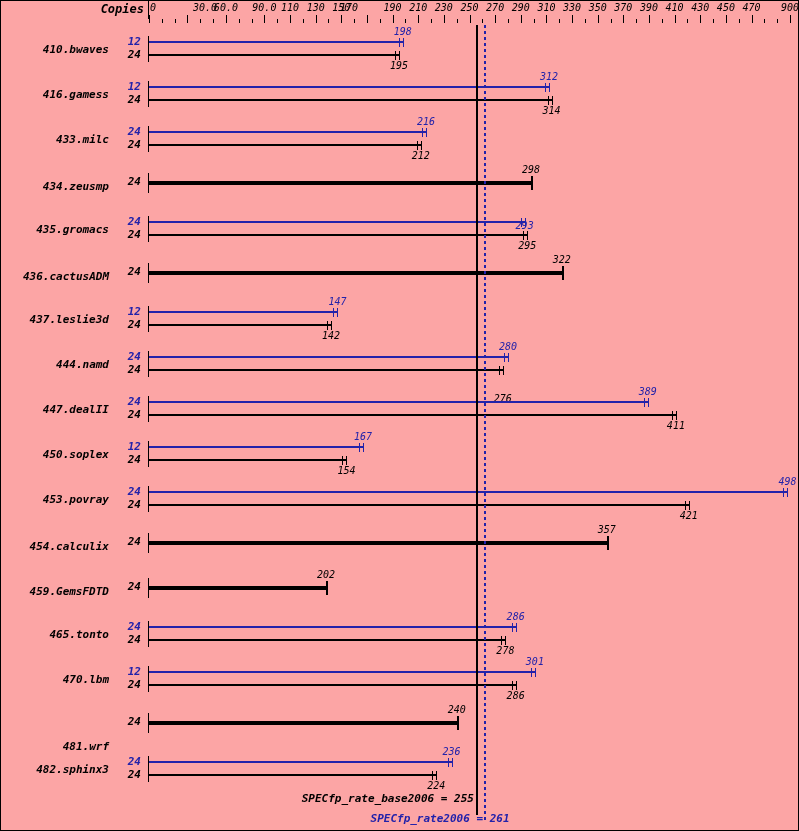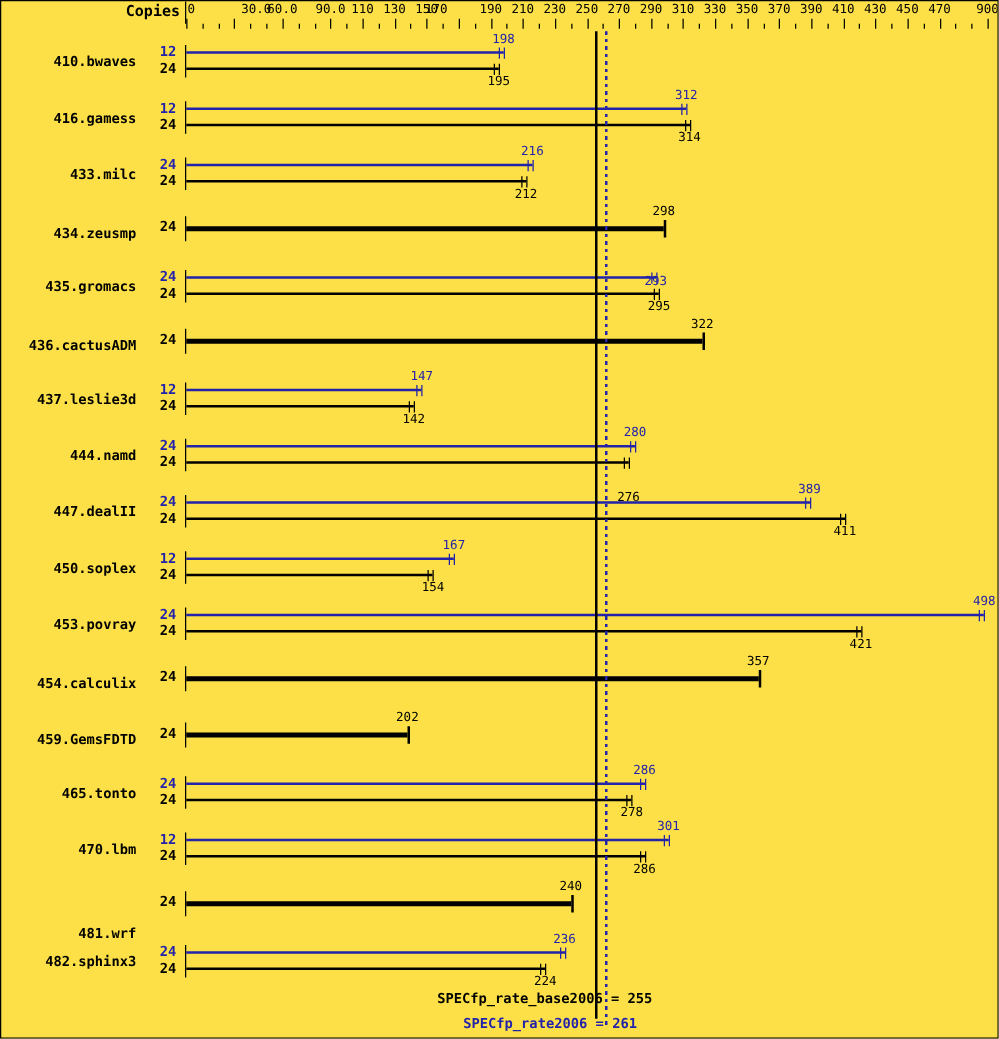--- a/index.html
+++ b/index.html
@@ -1,18 +1,18 @@
 <!DOCTYPE html>
 <html><head>
 <meta charset="utf-8">
 <style>
   html,body{margin:0;padding:0;background:#fff;}
   body{font-family:"DejaVu Sans Mono","Liberation Mono",monospace;}
-  #chart{position:relative;width:799px;height:831px;background:#fde047;
-         border:1px solid #000;box-sizing:border-box;overflow:hidden;}
+  #chart{position:relative;width:799px;height:831px;background:#fca5a5;
+         border:1px solid #000;box-sizing:border-box;overflow:hidden;font-style:italic;}
   .abs{position:absolute;}
   
   #copies-label{left:0;top:1px;width:143px;text-align:right;
                 font-size:12px;font-weight:bold;color:#000;letter-spacing:0px;}
   #axis-vline{left:147px;top:0px;width:1px;height:18px;background:#000;}
   .tick-label{position:absolute;top:1px;font-size:10px;color:#000;
               transform:translateX(-50%);white-space:nowrap;}
   .tick-major{position:absolute;top:14px;width:1px;height:8px;background:#000;}
   .tick-minor{position:absolute;top:18px;width:1px;height:4px;background:#000;}
   
@@ -304,15 +304,15 @@
       <div class="bar base" style="left: 148px; top: 749px; width: 287.168px;"></div>
       <div class="cap base" style="left: 435px; top: 746px; height: 9px;"></div>
       <div class="cap base" style="left: 431px; top: 746px; height: 9px;"></div>
       <div class="val base" style="left: 435.168px; top: 755px;">224</div>
       <div class="copies-cell copies-base" style="top: 743px;">24</div>
     </div>
 
   <div id="base-line" style="left: 475px;"></div>
   <div id="peak-line" style="left: 483px;"></div>
 
-  <div id="foot-base" style="left: 0px; width: 472.91px; top: 791px; padding-left: 48px;">SPECfp_rate_base2006 = 255</div>
+  <div id="foot-base" style="left: 0px; width: 472.91px; top: 791px;">SPECfp_rate_base2006 = 255</div>
   <div id="foot-peak" style="left: 0px; width: 508.602px; top: 811px;">SPECfp_rate2006 = 261</div>
 </div>
 
 </body></html>

